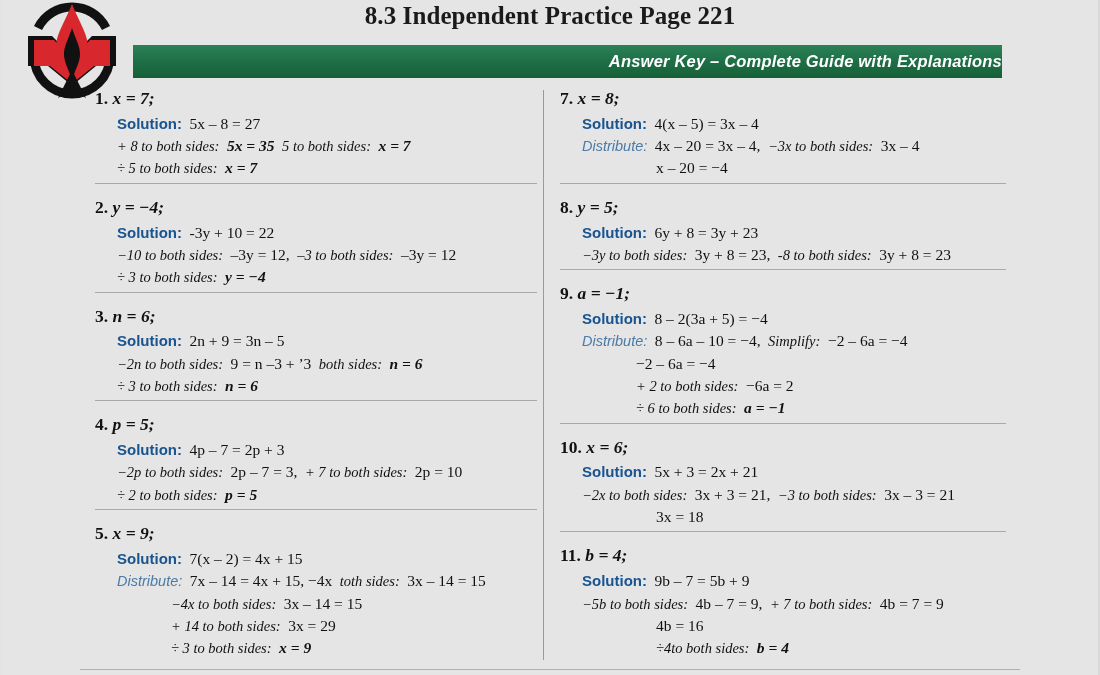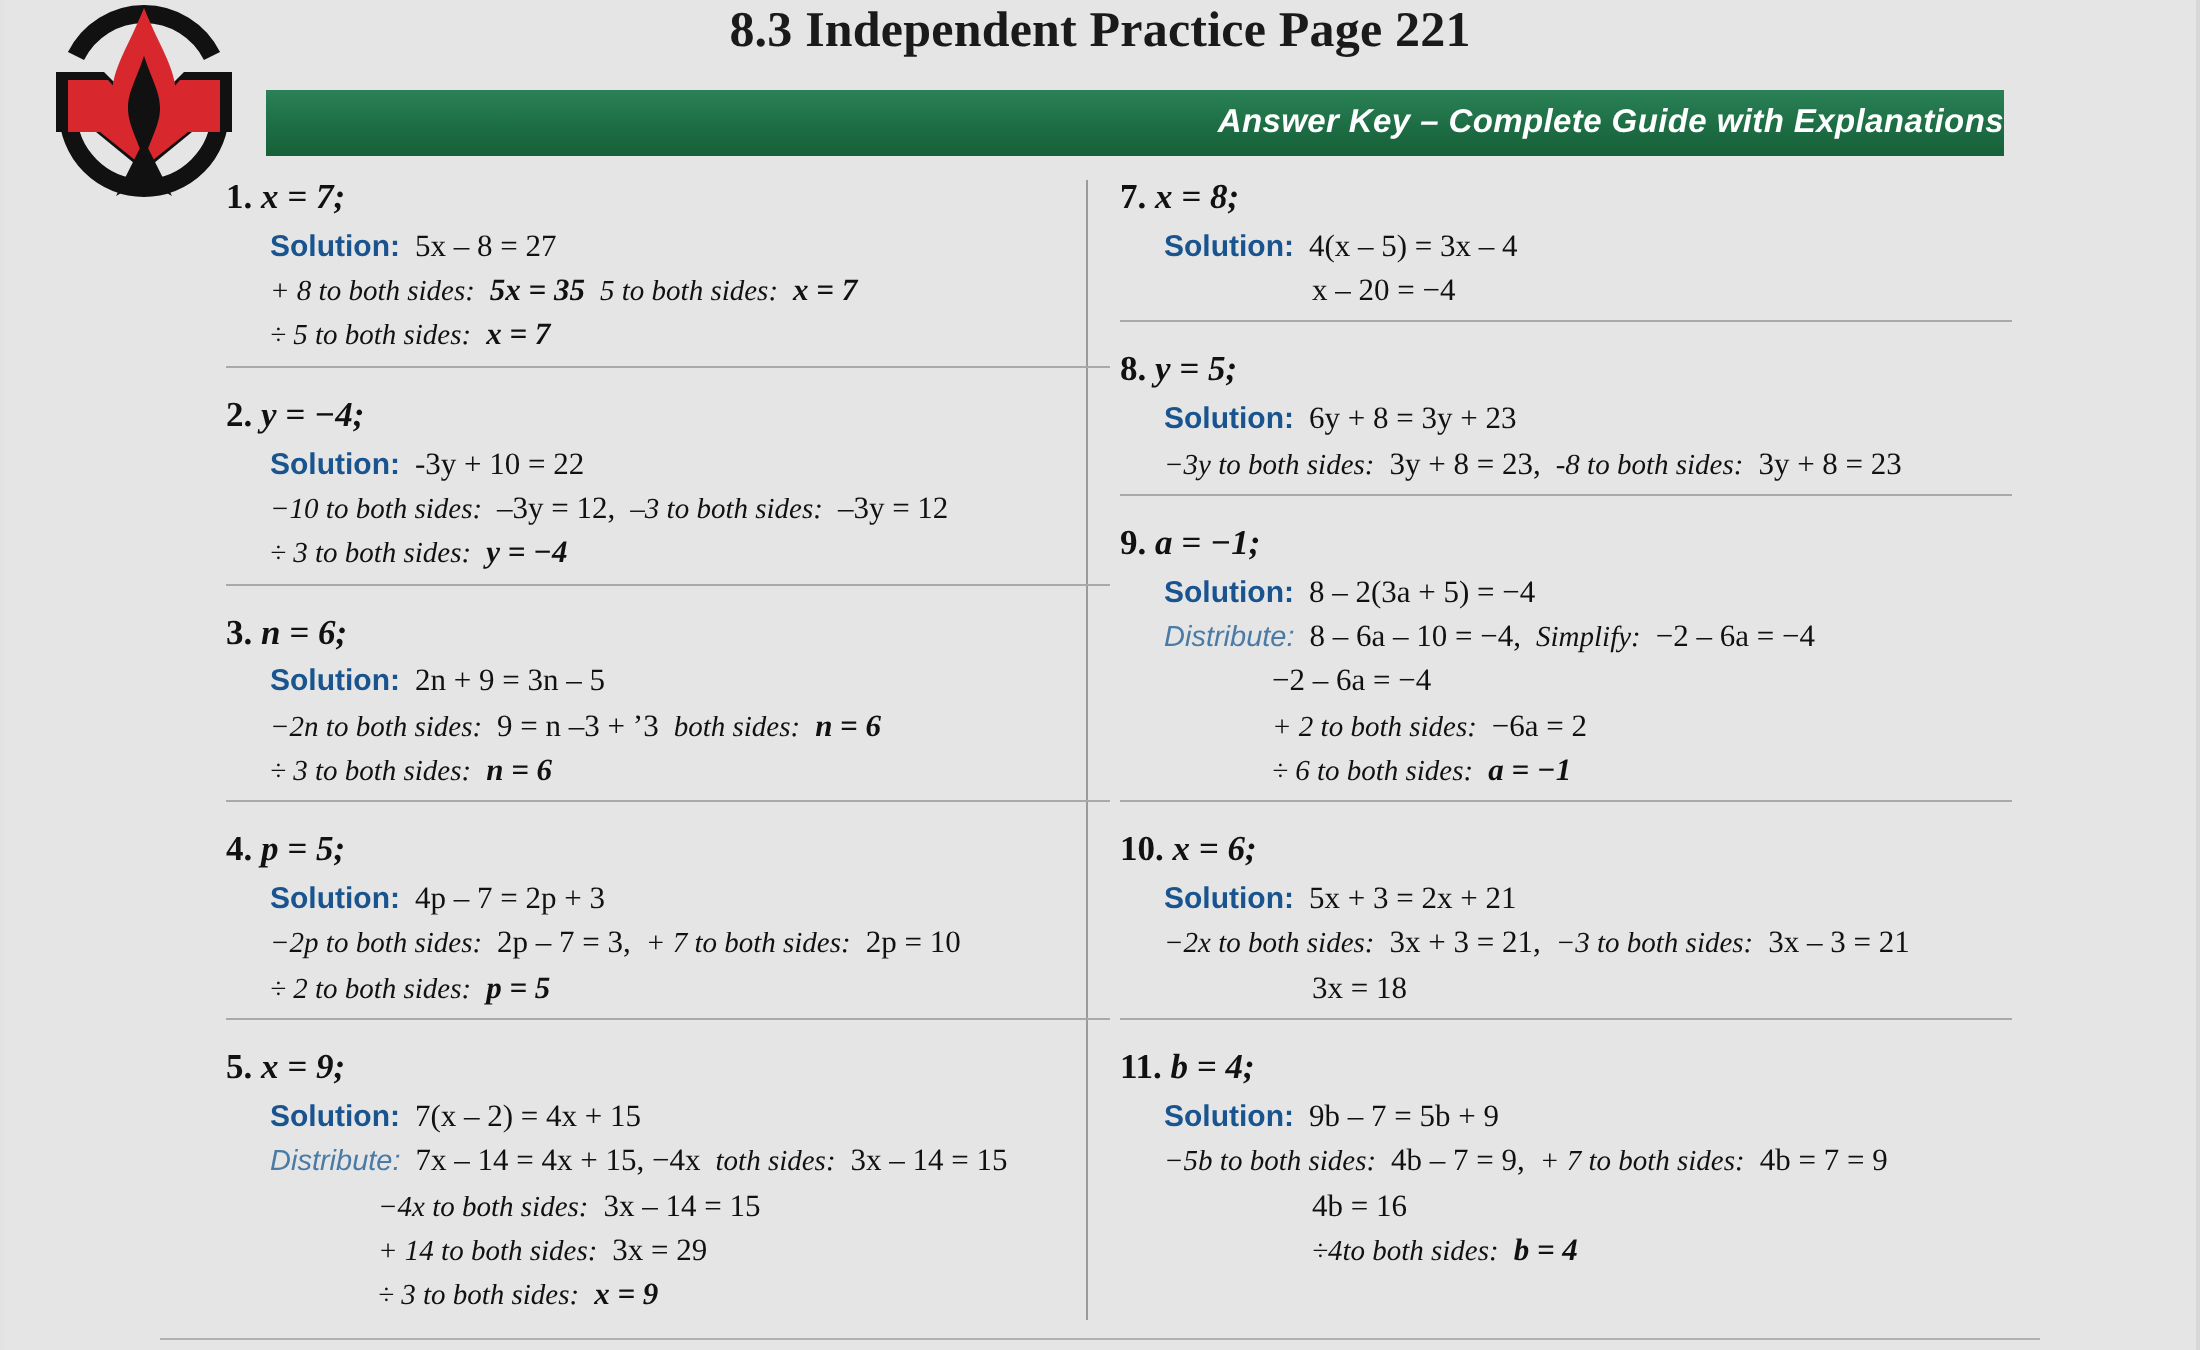--- a/index.html
+++ b/index.html
@@ -92,21 +92,21 @@
     left: 0;
     top: 88px;
     width: 1100px;
     height: 580px;
   }
   .col {
     position: absolute;
     top: 0;
     box-sizing: border-box;
   }
-  #col-left  { left: 113px;  width: 448px; }
+  #col-left  { left: 95px;  width: 448px; }
   #col-right { left: 560px; width: 452px; }
 
   #col-divider {
     position: absolute;
     left: 543px;
     top: 2px;
     width: 1px;
     height: 570px;
     background: #9a9a9a;
   }
@@ -260,20 +260,21 @@
           <div class="step indent-1"><span class="lbl-distribute">Distribute:</span>&nbsp; <span class="eq">7x – 14 = 4x + 15, −4x</span>&nbsp; <span class="op">toth sides:</span>&nbsp; <span class="eq">3x – 14 = 15</span></div>
           <div class="step indent-3"><span class="op">−4x to both sides:</span>&nbsp; <span class="eq">3x – 14 = 15</span></div>
           <div class="step indent-3"><span class="op">+ 14 to both sides:</span>&nbsp; <span class="eq">3x = 29</span></div>
           <div class="step indent-3"><span class="op">÷ 3 to both sides:</span>&nbsp; <span class="eqi">x = 9</span></div>
         </div>
       </div>
     <div class="col" id="col-right">
         <div class="problem">
           <div class="answer-line"><span class="num">7.</span> <span class="ans">x = 8;</span></div>
           <div class="step indent-1"><span class="lbl-solution">Solution:</span>&nbsp; <span class="eq">4(x – 5) = 3x – 4</span></div>
+          <div class="step indent-1"><span class="lbl-distribute">Distribute:</span>&nbsp; <span class="eq">4x – 20 = 3x – 4,</span>&nbsp; <span class="op">−3x to both sides:</span>&nbsp; <span class="eq">3x – 4</span></div>
           <div class="step indent-4"><span class="eq">x – 20 = −4</span></div>
           <div class="prob-divider"></div>
         </div>
         <div class="problem">
           <div class="answer-line"><span class="num">8.</span> <span class="ans">y = 5;</span></div>
           <div class="step indent-1"><span class="lbl-solution">Solution:</span>&nbsp; <span class="eq">6y + 8 = 3y + 23</span></div>
           <div class="step indent-1"><span class="op">−3y to both sides:</span>&nbsp; <span class="eq">3y + 8 = 23,</span>&nbsp; <span class="op">-8 to both sides:</span>&nbsp; <span class="eq">3y + 8 = 23</span></div>
           <div class="prob-divider"></div>
         </div>
         <div class="problem">

